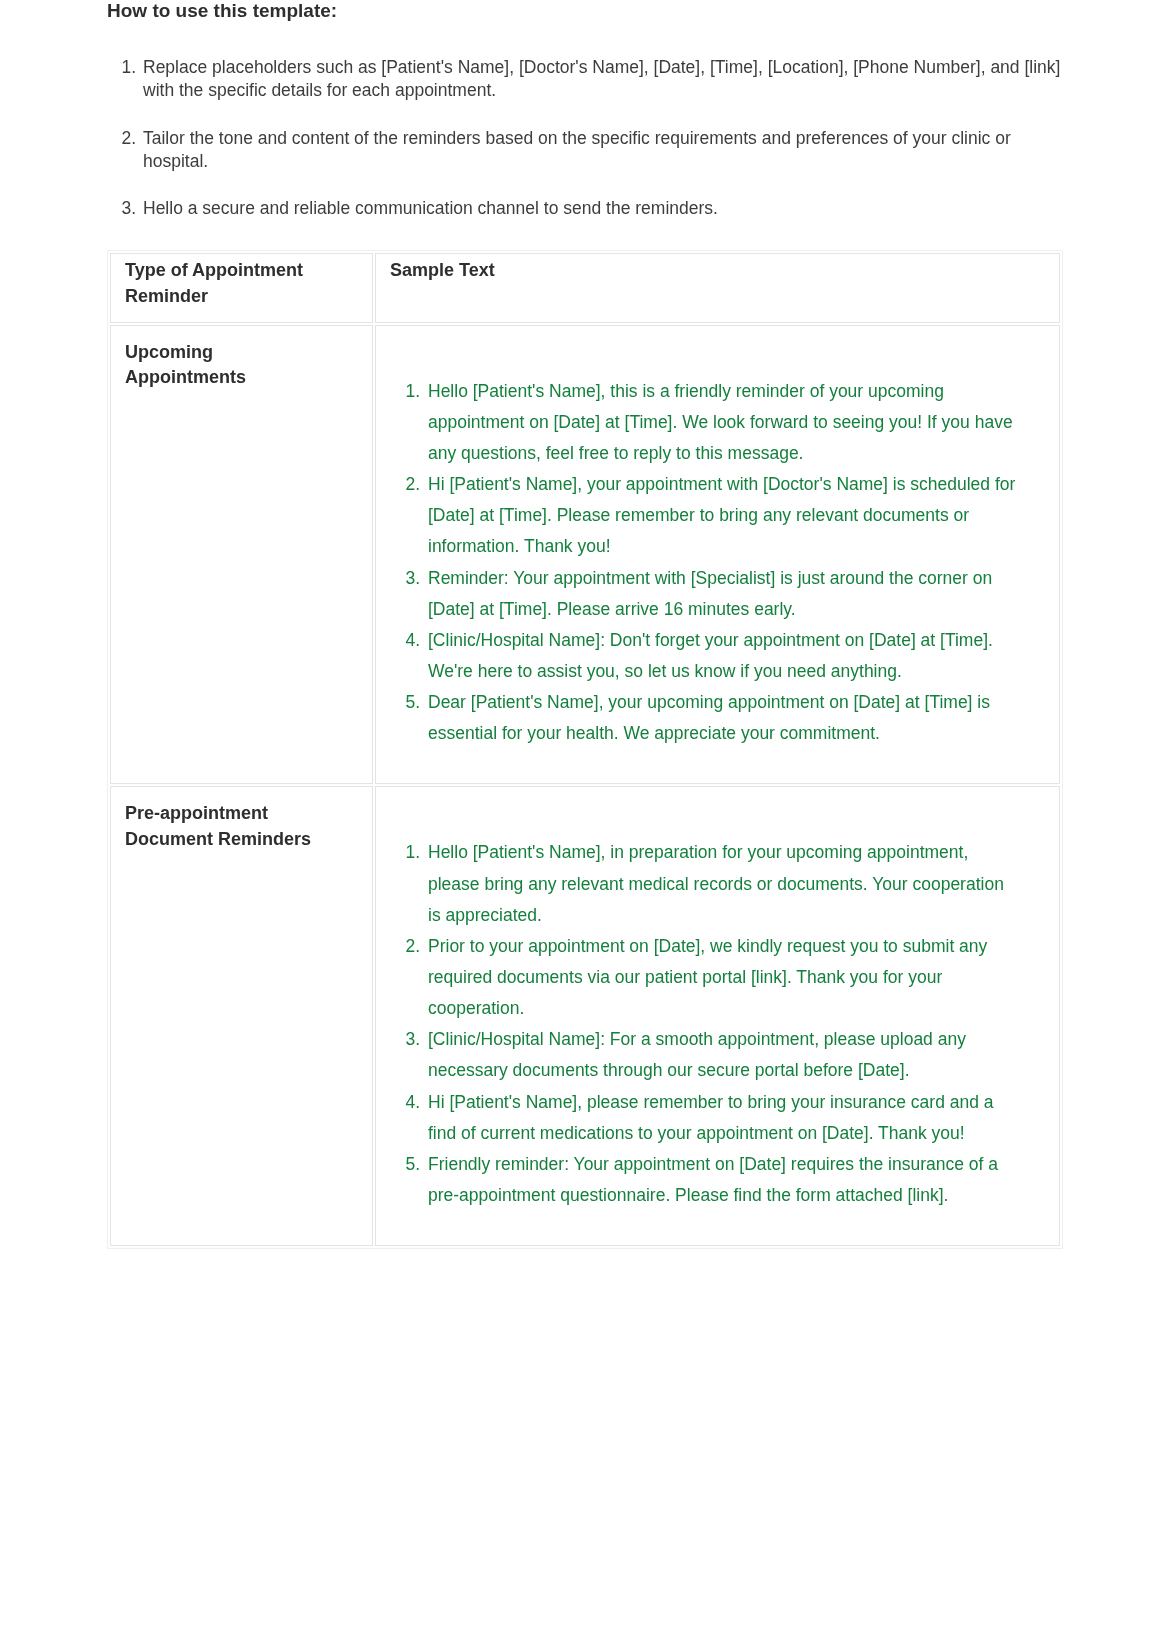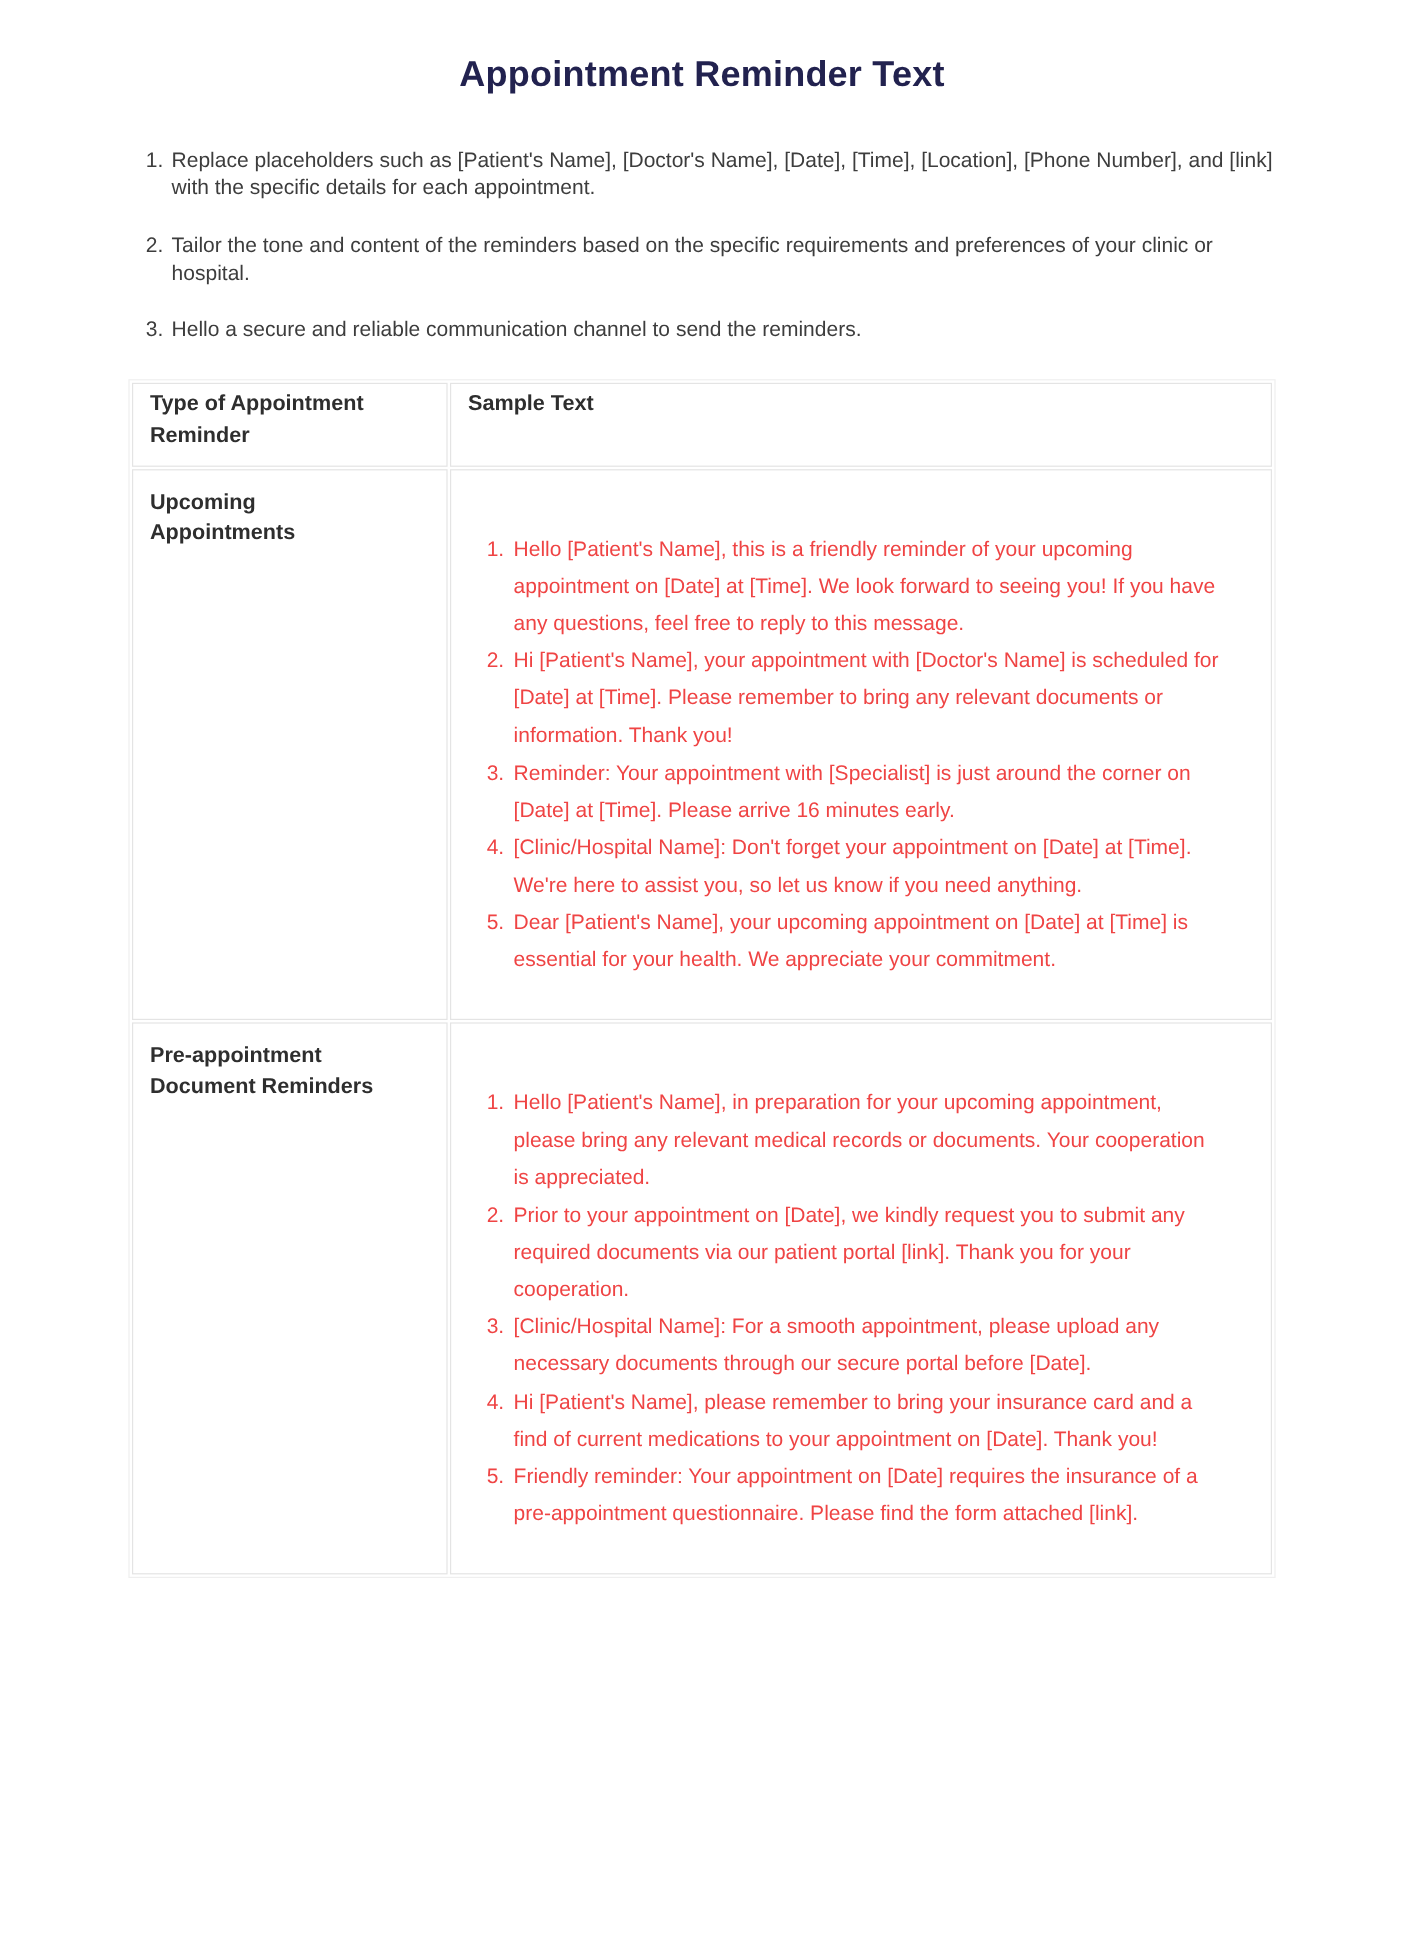--- a/index.html
+++ b/index.html
@@ -74,31 +74,31 @@
   td.samples-cell {
     padding: 12px 42px 34px 16px;
   }
   ol.samples {
     margin: 38px 0 0 0;
     padding-left: 33px;
   }
   ol.samples li {
     font-size: 17.5px;
     line-height: 1.78;
-    color: #ef4444;
+    color: #15803d;
     padding-left: 3px;
   }
 </style>
 </head>
 <body>
 
 <div class="page">
 
-  <h1 class="doc-title">Appointment Reminder Text</h1>
 
+  <h2 class="howto-heading">How to use this template:</h2>
 
   <ol class="howto-list">
       <li>Replace placeholders such as [Patient's Name], [Doctor's Name], [Date], [Time], [Location], [Phone Number], and [link] with the specific details for each appointment.</li>
       <li>Tailor the tone and content of the reminders based on the specific requirements and preferences of your clinic or hospital.</li>
       <li>Hello a secure and reliable communication channel to send the reminders.</li>
     </ol>
 
   <table class="reminder-table">
     <thead>
       <tr>

